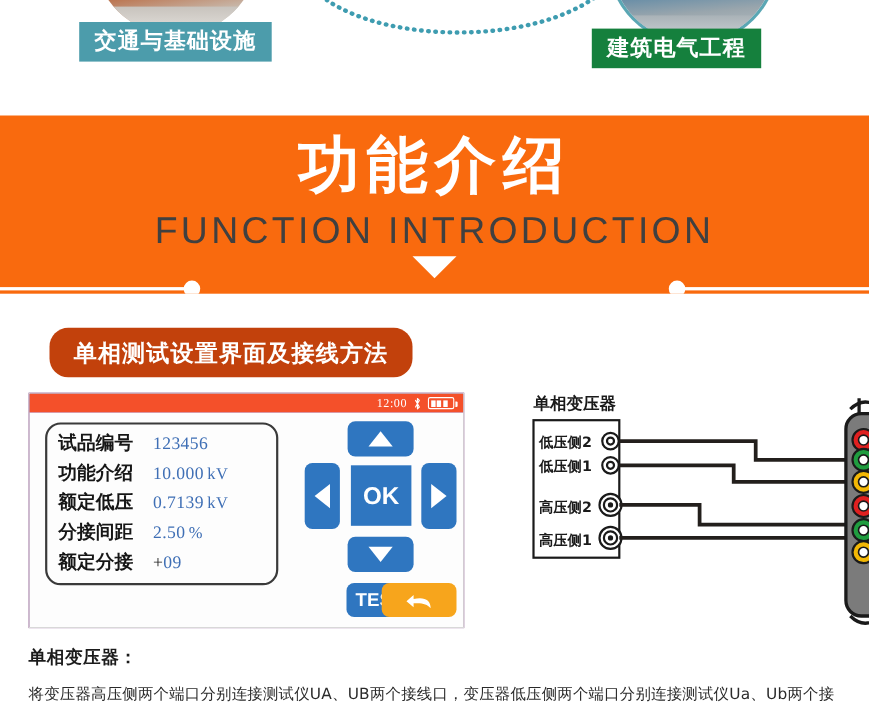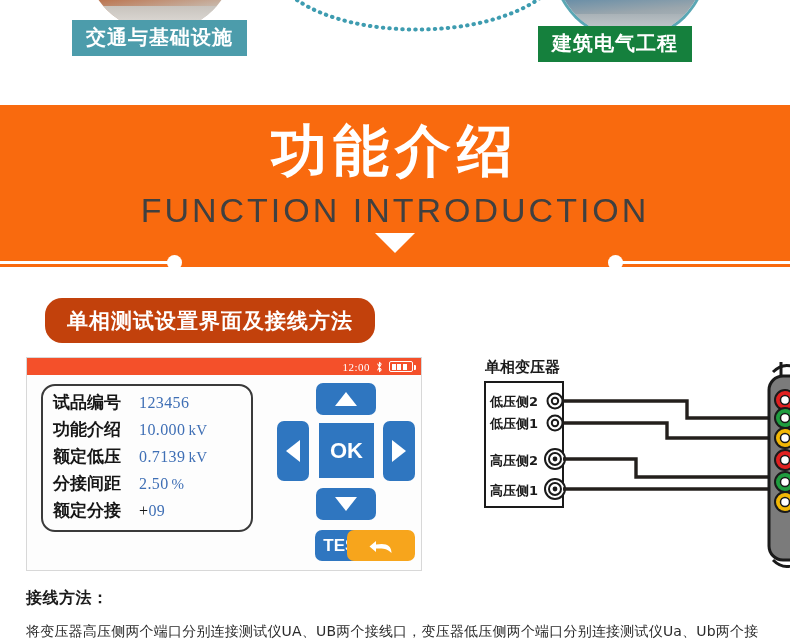--- a/index.html
+++ b/index.html
@@ -278,17 +278,17 @@
         <g>
           <circle cx="304" cy="142" r="10" fill="#f2b705" stroke="#1a1a1a" stroke-width="2"></circle>
           <circle cx="304" cy="142" r="4.5" fill="#ffffff" stroke="#1a1a1a" stroke-width="1.5"></circle>
           <rect x="312" y="136" width="12" height="12" fill="#f2901e"></rect>
         </g>
       </g>
     </svg>
   </div>
 
   <div class="bot">
-    <div class="bot-h">接线方法：</div>
+    <div class="bot-h">单相变压器：</div>
     <div class="bot-p">将变压器高压侧两个端口分别连接测试仪UA、UB两个接线口，变压器低压侧两个端口分别连接测试仪Ua、Ub两个接线口。</div>
   </div>
 
 </div>
 
 </body></html>

